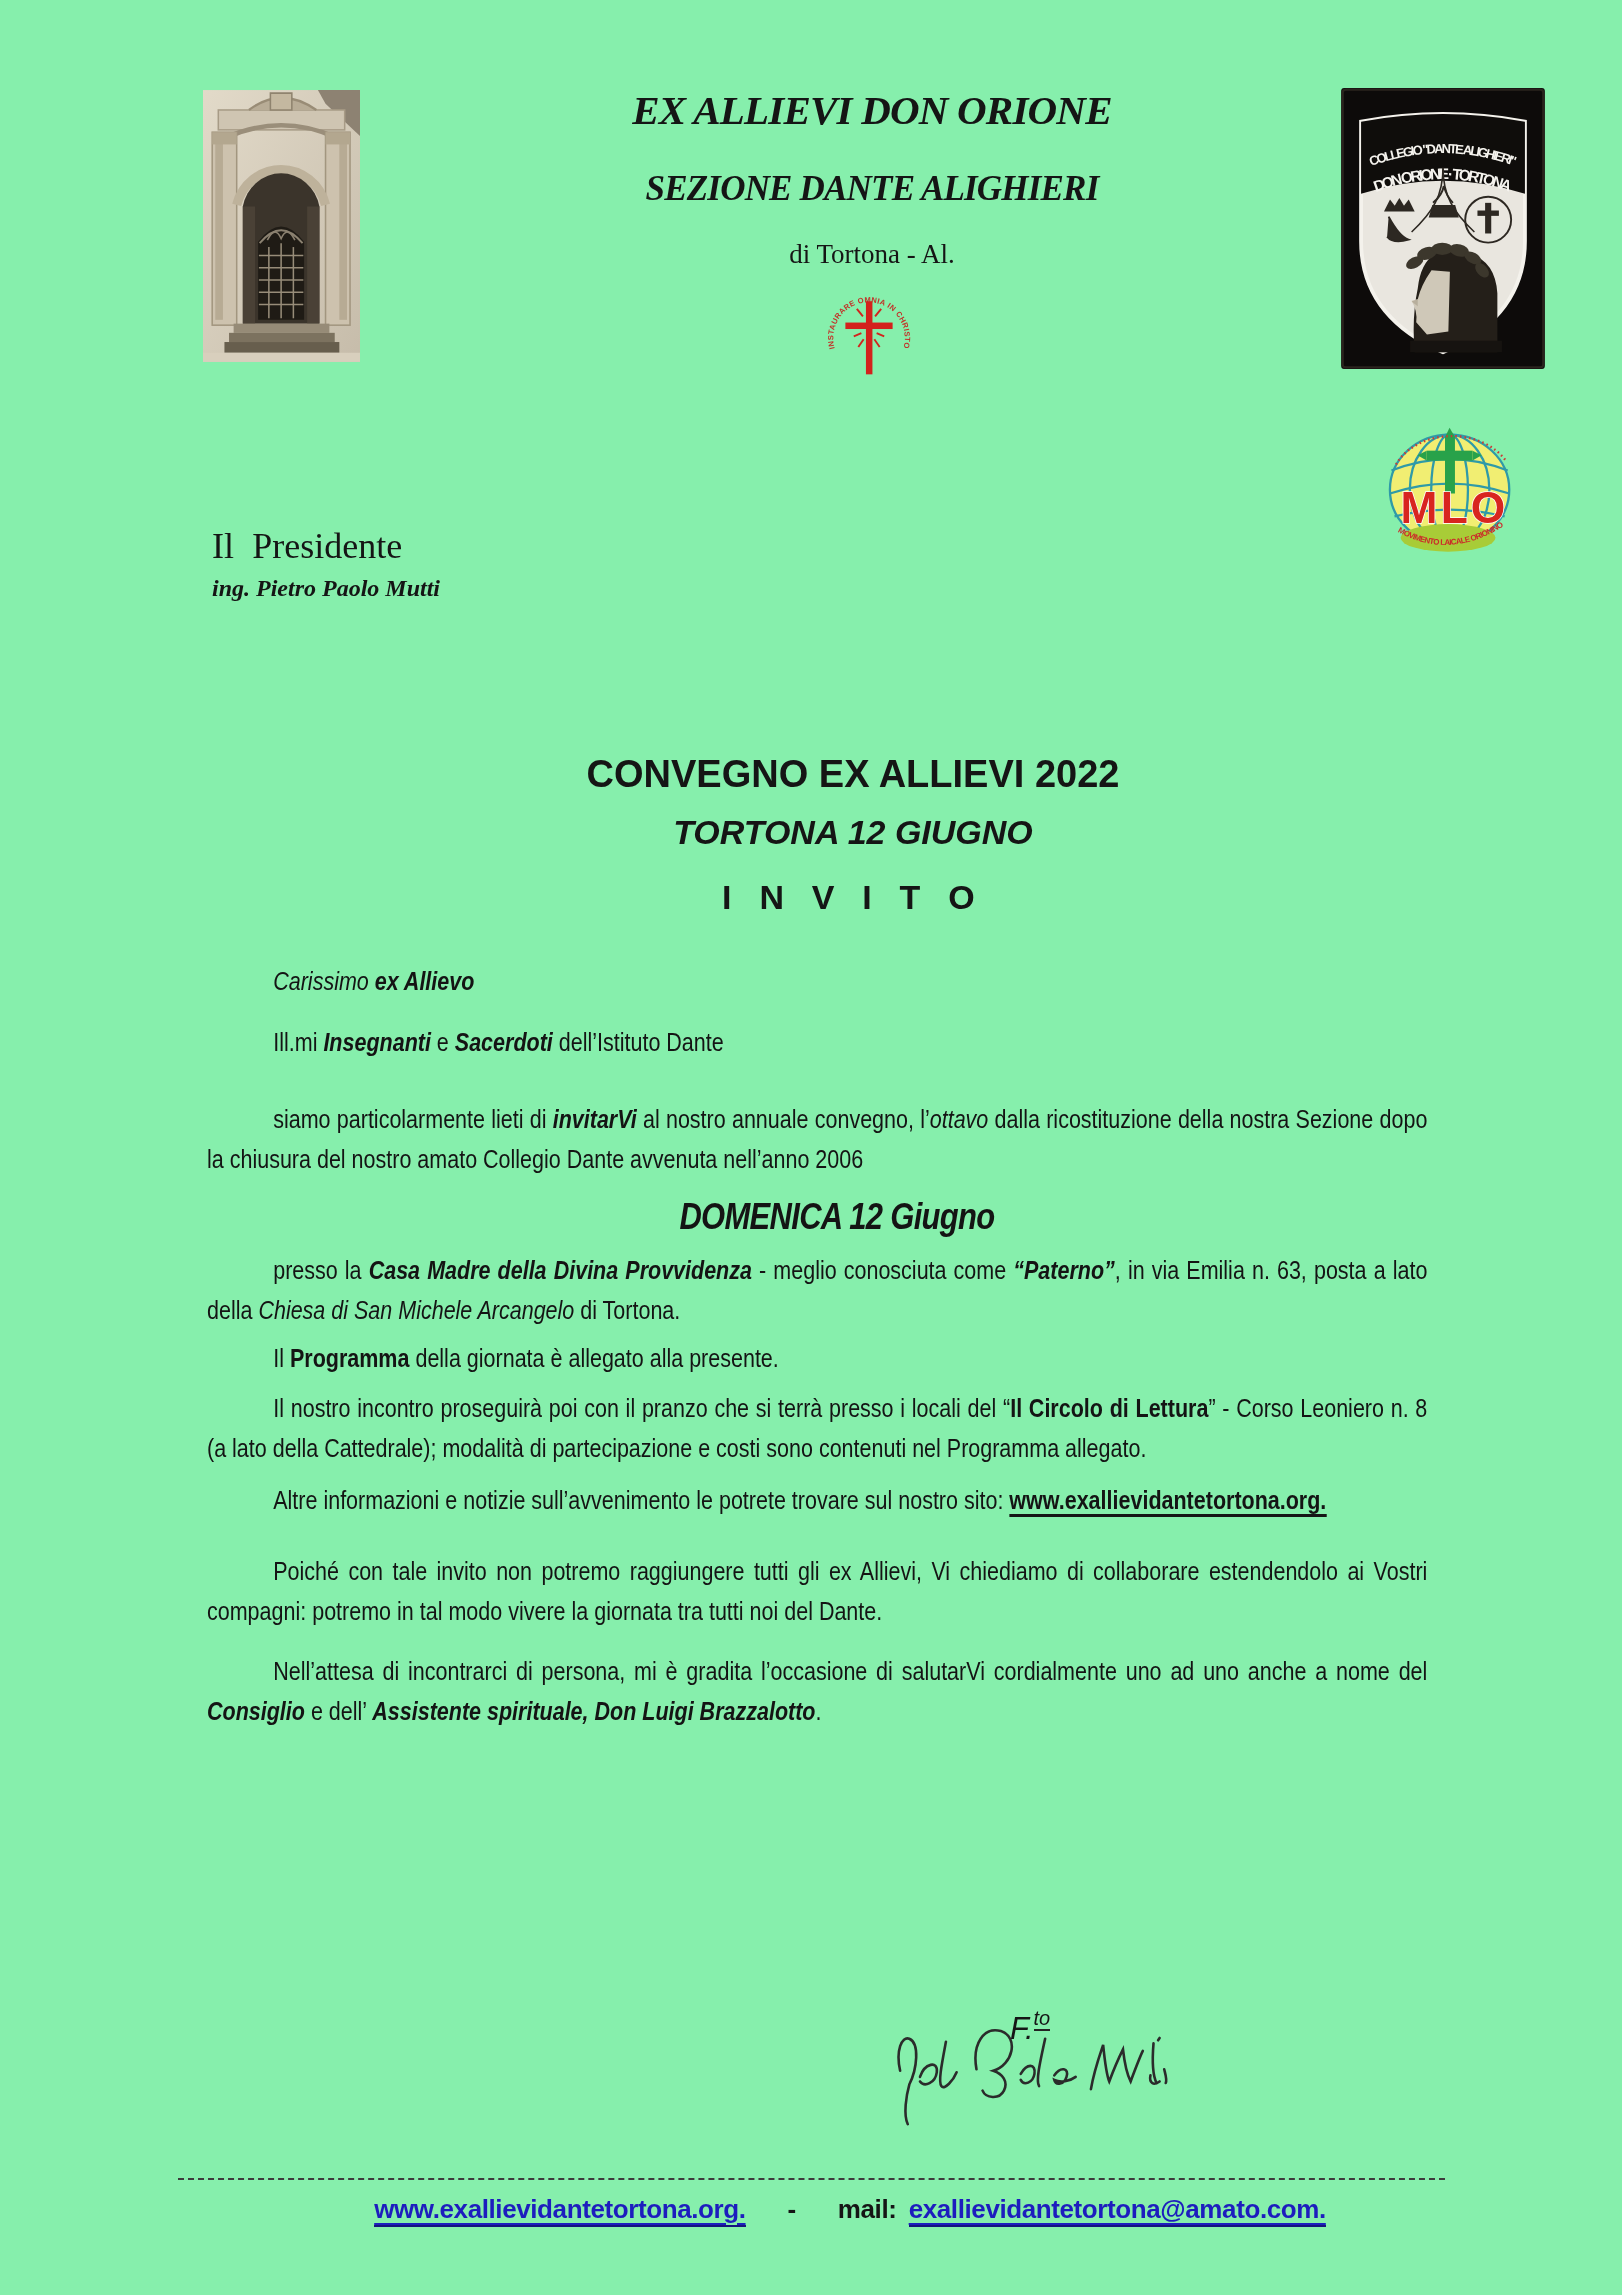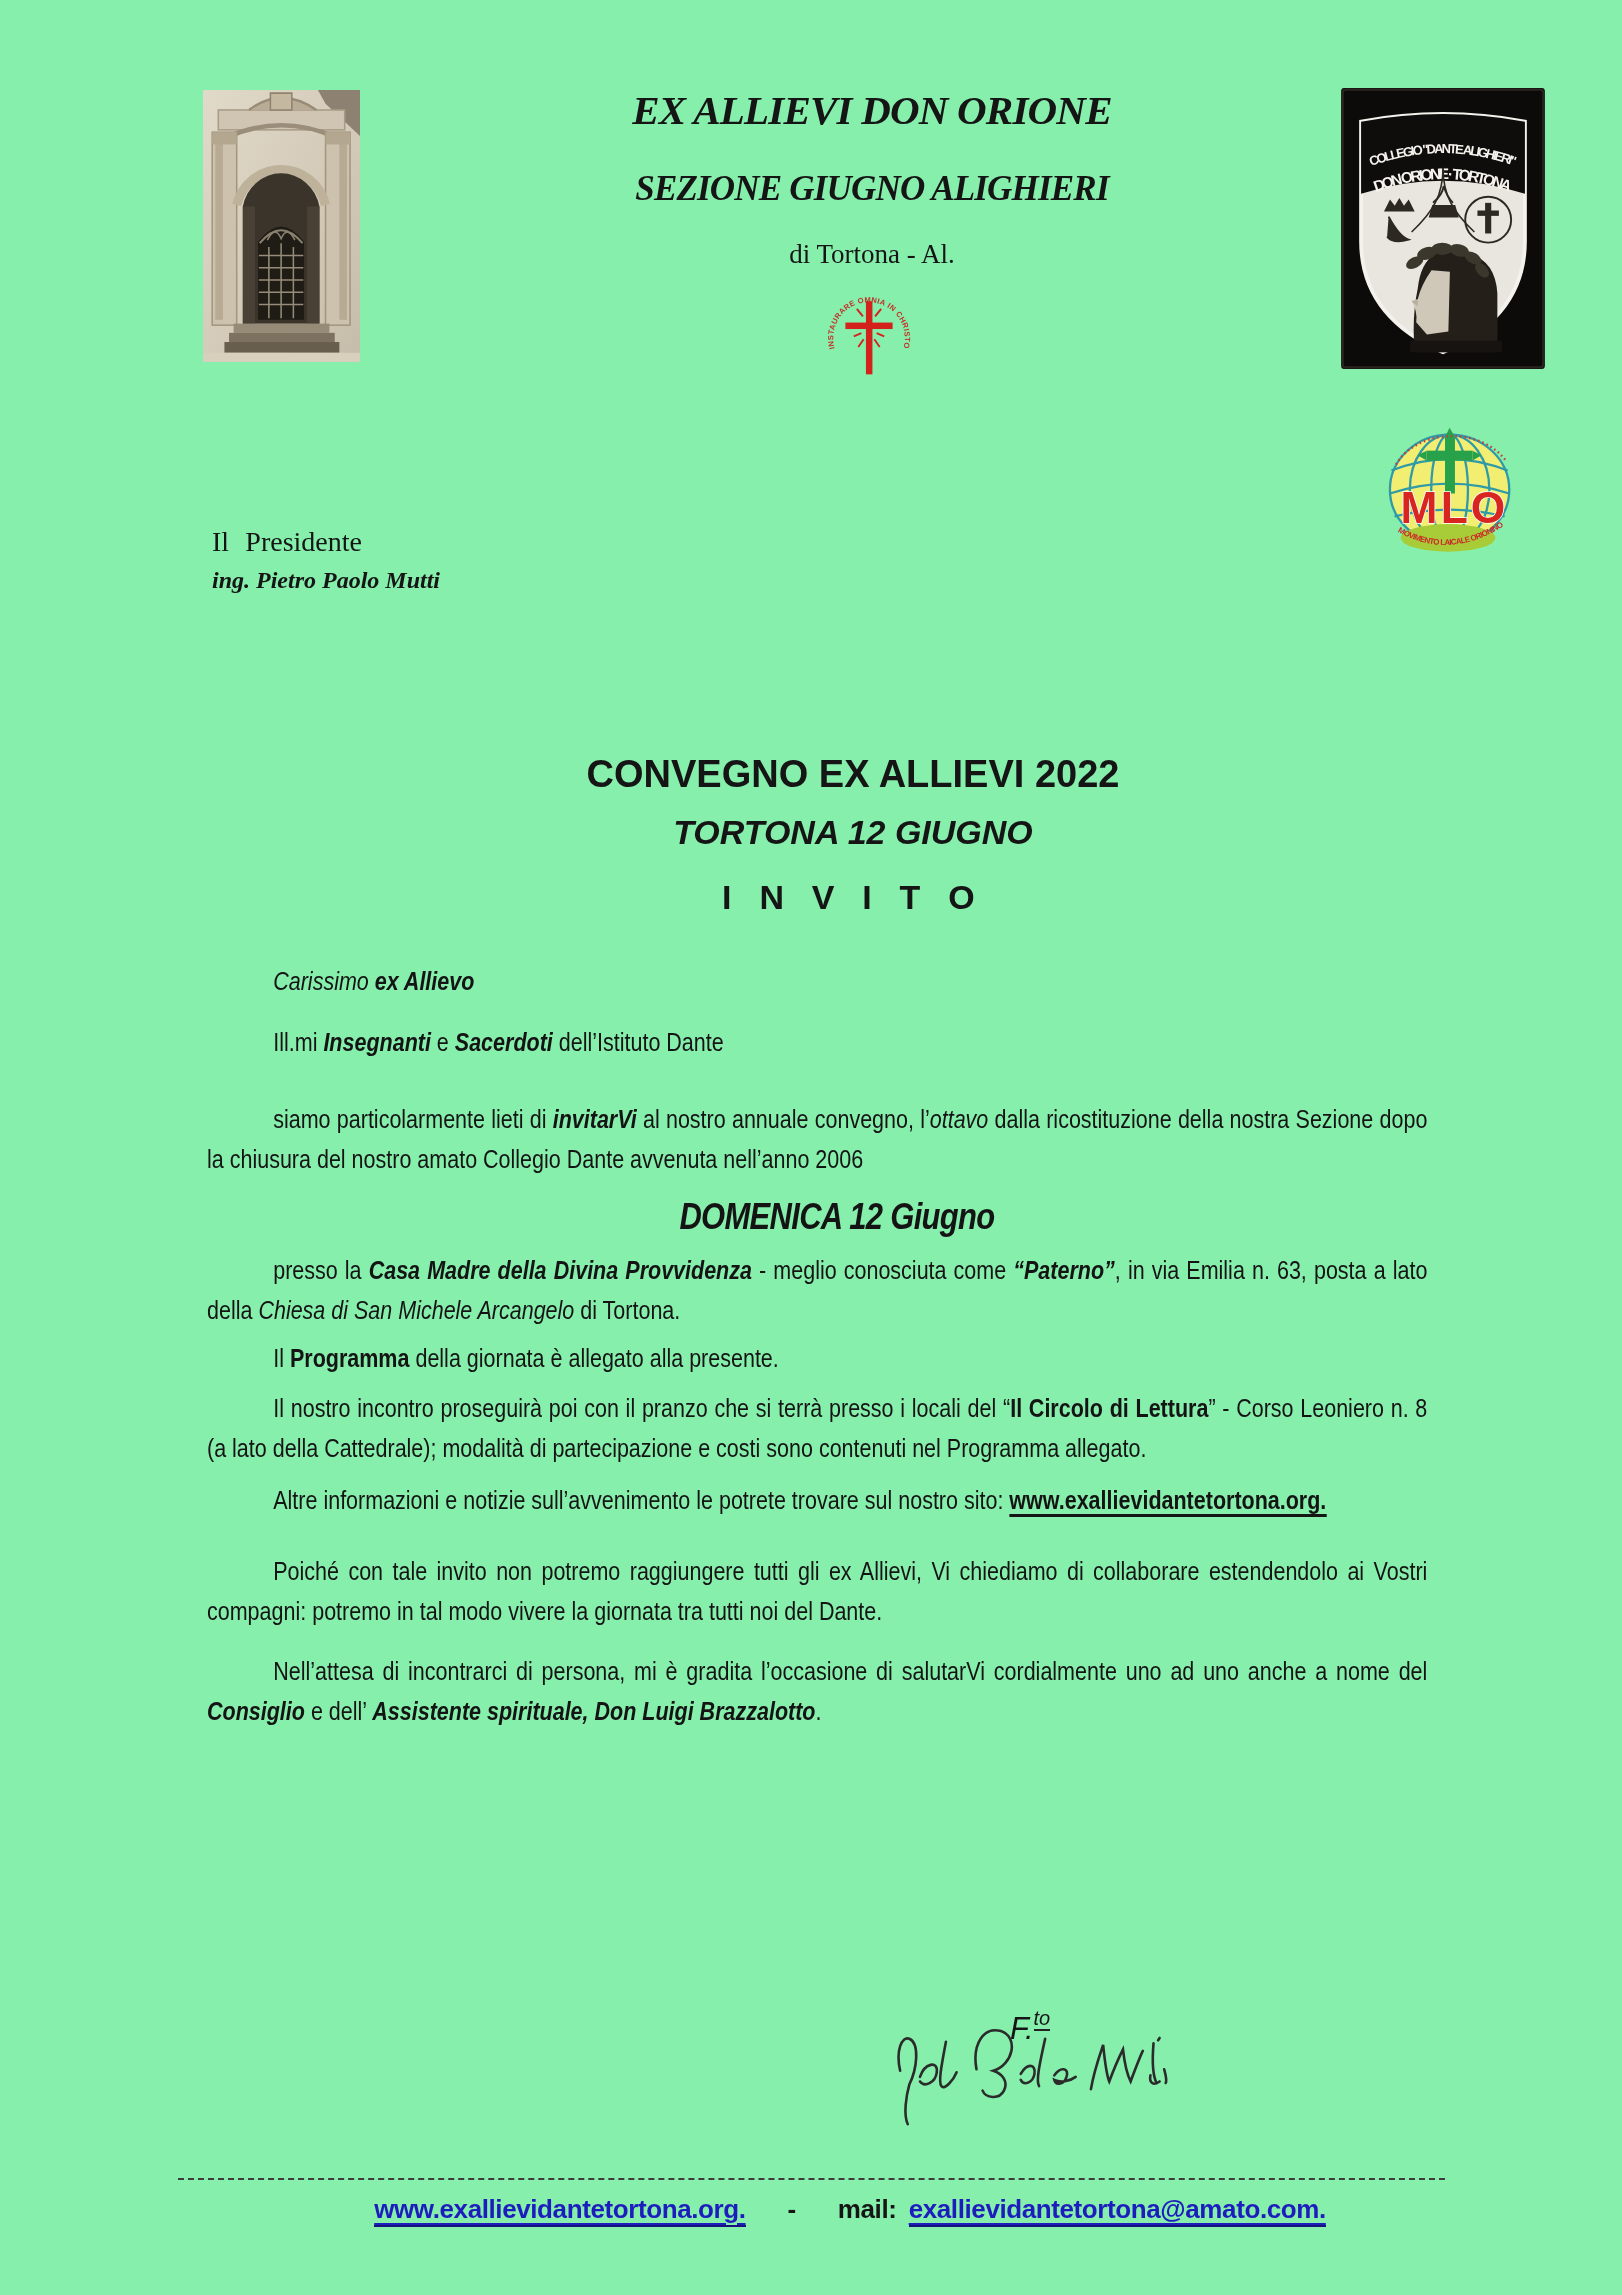--- a/index.html
+++ b/index.html
@@ -16,21 +16,21 @@
   .opera{position:absolute;left:578px;top:398px;width:566px;text-align:center;
          font-family:"Liberation Serif",serif;font-style:italic;font-size:31px;}
 
   .photo{position:absolute;left:203px;top:90px;width:157px;height:272px;}
   .badge{position:absolute;left:1341px;top:88px;width:204px;height:281px;}
   .mlo{position:absolute;left:1373px;top:417px;width:157px;height:153px;}
   .cross-emblem{position:absolute;left:823px;top:286px;width:92px;height:99px;}
 
   
   .president{position:absolute;left:212px;top:528px;font-family:"Liberation Serif",serif;}
-  .pres-title{font-size:28px;line-height:1;word-spacing:9.2px;}
+  .pres-title{font-size:36px;line-height:1;word-spacing:9.2px;}
   .pres-name{font-size:24px;font-weight:bold;font-style:italic;margin-top:10.7px;}
   .dateline{position:absolute;left:218px;top:668px;font-size:28px;letter-spacing:-0.8px;}
   .dateline .pd{font-style:italic;}
   .dateline .sep{margin:0 15.3px;}
 
   
   .h-abs{position:absolute;left:88px;width:1530px;text-align:center;font-weight:bold;}
   .h-convegno{top:753px;font-size:38px;}
   .h-tortona{top:813px;font-size:34px;font-style:italic;}
   .h-invito{top:878px;font-size:34px;letter-spacing:9.2px;}
@@ -114,21 +114,21 @@
       <line x1="73" y1="280" x2="131" y2="280"></line>
     </g>
     <rect x="40" y="305" width="125" height="12" fill="#968b77"></rect>
     <rect x="34" y="317" width="138" height="12" fill="#7c725f"></rect>
     <rect x="28" y="329" width="150" height="14" fill="#675e4d"></rect>
     <rect x="0" y="343" width="205" height="12" fill="#d8cfbd"></rect>
   </svg>
 
   <div class="hdr-col">
     <div class="org-title">EX ALLIEVI DON ORIONE</div>
-    <div class="org-sub">SEZIONE GIUGNO ALIGHIERI</div>
+    <div class="org-sub">SEZIONE DANTE ALIGHIERI</div>
     <div class="org-loc">di Tortona - Al.</div>
   </div>
 
   <svg class="cross-emblem" viewBox="0 0 120 130">
     <defs>
         <path id="crossarc" d="M 15,82 A 47 47 0 1 1 105,82"></path>
       </defs>
     <text font-size="10" font-weight="bold" fill="#c23128" letter-spacing="1">
       <textPath href="#crossarc" startOffset="50%" text-anchor="middle" textLength="175">INSTAURARE OMNIA IN CHRISTO</textPath>
     </text>

